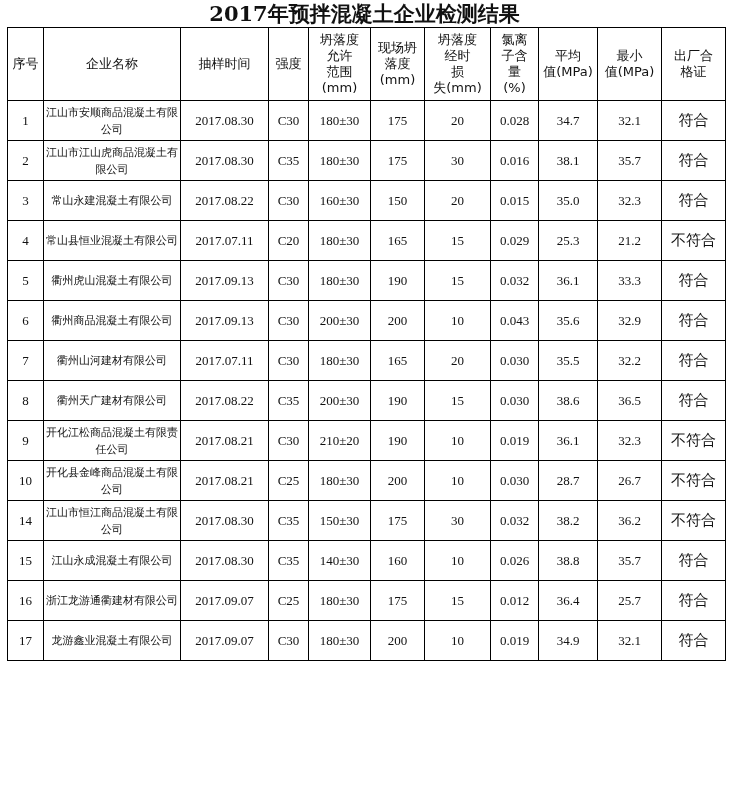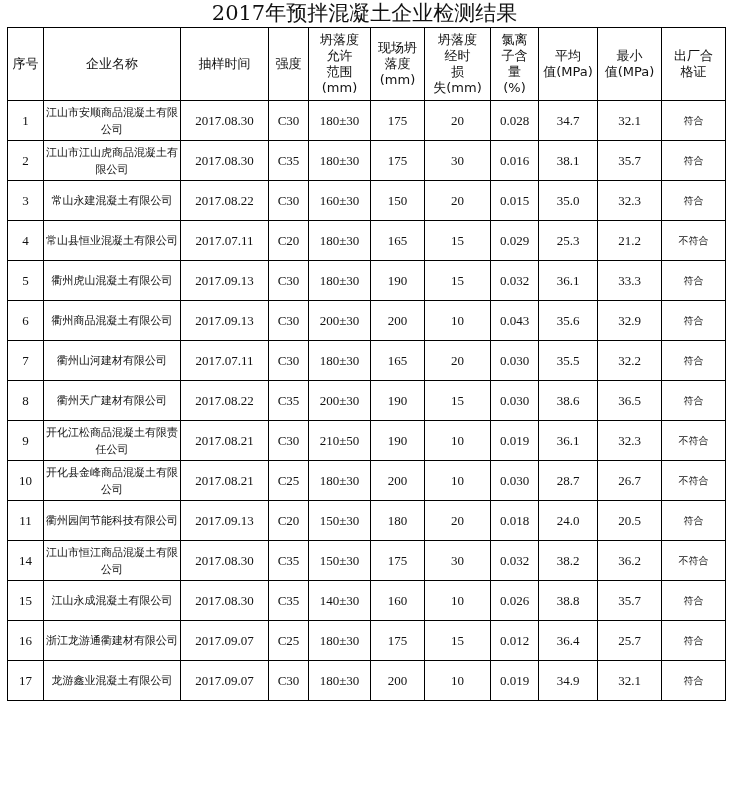--- a/index.html
+++ b/index.html
@@ -1,29 +1,29 @@
 <!DOCTYPE html>
 <html><head>
 <meta charset="utf-8">
 <style>
   html, body { margin: 0; padding: 0; background: #ffffff; }
   body { width: 729px; height: 786px; position: relative; overflow: hidden;
          font-family: "DejaVu Serif", "Liberation Serif", serif; color: #111; }
   .title { position: absolute; left: 0; top: 0; width: 729px; height: 27px;
-           text-align: center; font-size: 21px; font-weight: normal; line-height: 27px;
+           text-align: center; font-size: 21px; font-weight: bold; line-height: 27px;
            font-family: "DejaVu Serif", serif; letter-spacing: 0; }
   table { position: absolute; left: 7px; top: 27px; border-collapse: collapse;
           table-layout: fixed; width: 718px; }
   td, th { border: 1px solid #000; text-align: center; vertical-align: middle;
            padding: 0; font-weight: normal; overflow: hidden; }
   th { height: 72px; font-family: "DejaVu Sans", sans-serif; font-size: 13px; line-height: 16px; }
   td { height: 39px; font-size: 13px; font-family: "Liberation Serif", serif; }
   td.name { font-family: "DejaVu Sans", sans-serif; font-size: 11px; line-height: 17px;
             padding: 0 2px; }
-  td.verdict { font-family: "DejaVu Sans", sans-serif; font-size: 10px; }
+  td.verdict { font-family: "DejaVu Sans", sans-serif; font-size: 15px; }
   .hdr-line { display: block; }
 </style>
 </head>
 <body>
 
 <div class="title">2017年预拌混凝土企业检测结果</div>
 
 <table>
   <colgroup>
     <col style="width:36px">
@@ -192,53 +192,40 @@
         <td>0.030</td>
         <td>38.6</td>
         <td>36.5</td>
         <td class="verdict">符合</td>
       </tr>
       <tr>
         <td>9</td>
         <td class="name">开化江松商品混凝土有限责任公司</td>
         <td>2017.08.21</td>
         <td>C30</td>
-        <td>210±50</td>
+        <td>210±20</td>
         <td>190</td>
         <td>10</td>
         <td>0.019</td>
         <td>36.1</td>
         <td>32.3</td>
         <td class="verdict">不符合</td>
       </tr>
       <tr>
         <td>10</td>
         <td class="name">开化县金峰商品混凝土有限公司</td>
         <td>2017.08.21</td>
         <td>C25</td>
         <td>180±30</td>
         <td>200</td>
         <td>10</td>
         <td>0.030</td>
         <td>28.7</td>
         <td>26.7</td>
         <td class="verdict">不符合</td>
-      </tr>
-      <tr>
-        <td>11</td>
-        <td class="name">衢州园闰节能科技有限公司</td>
-        <td>2017.09.13</td>
-        <td>C20</td>
-        <td>150±30</td>
-        <td>180</td>
-        <td>20</td>
-        <td>0.018</td>
-        <td>24.0</td>
-        <td>20.5</td>
-        <td class="verdict">符合</td>
       </tr>
       <tr>
         <td>14</td>
         <td class="name">江山市恒江商品混凝土有限公司</td>
         <td>2017.08.30</td>
         <td>C35</td>
         <td>150±30</td>
         <td>175</td>
         <td>30</td>
         <td>0.032</td>

